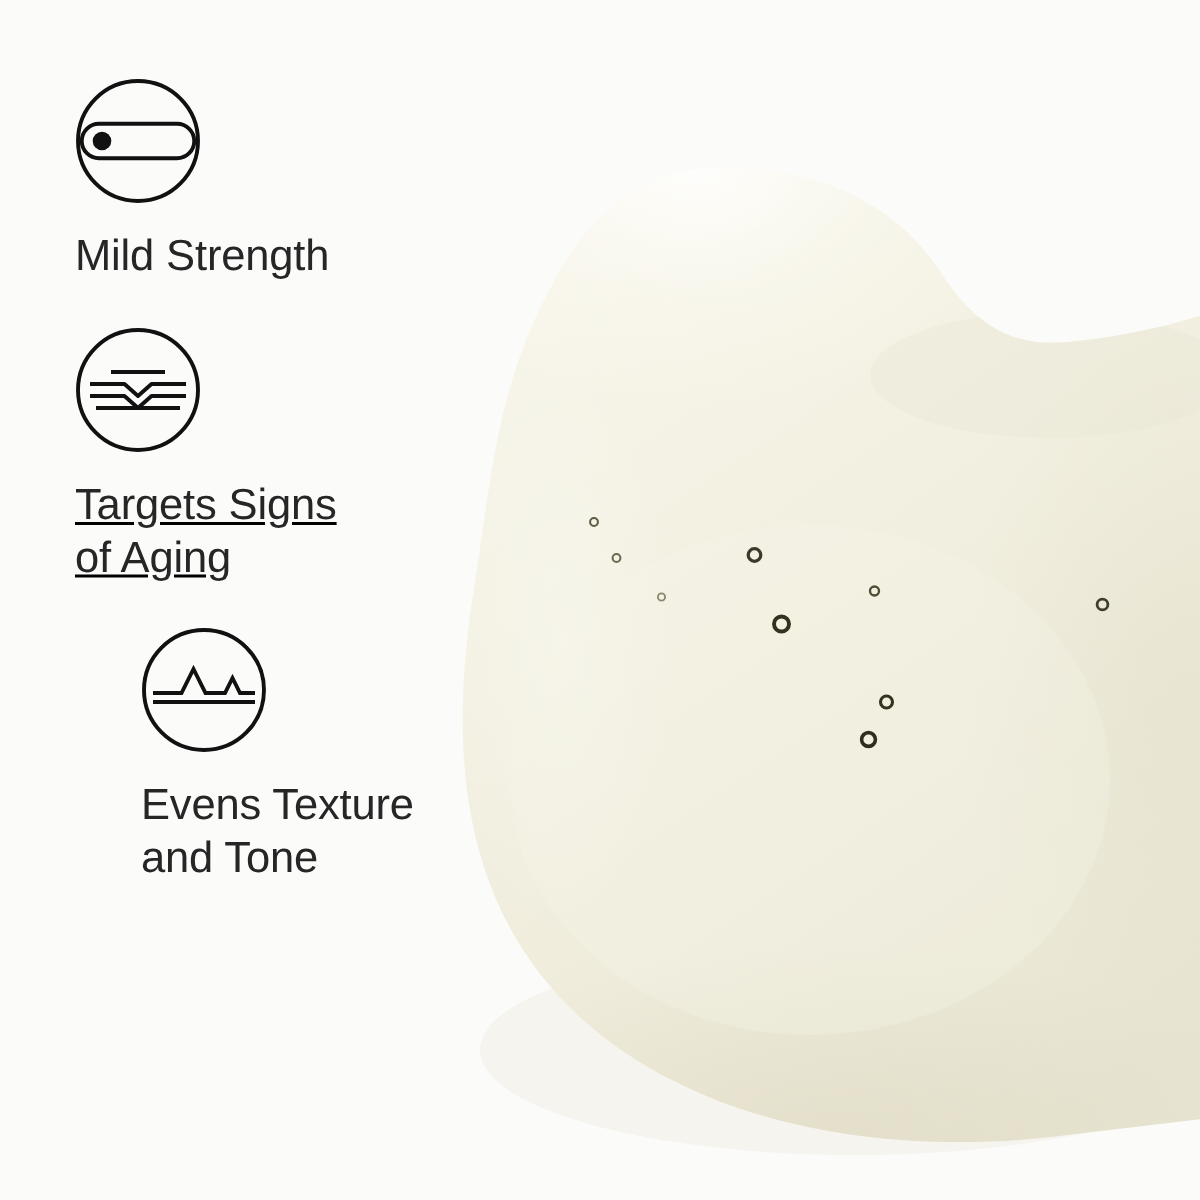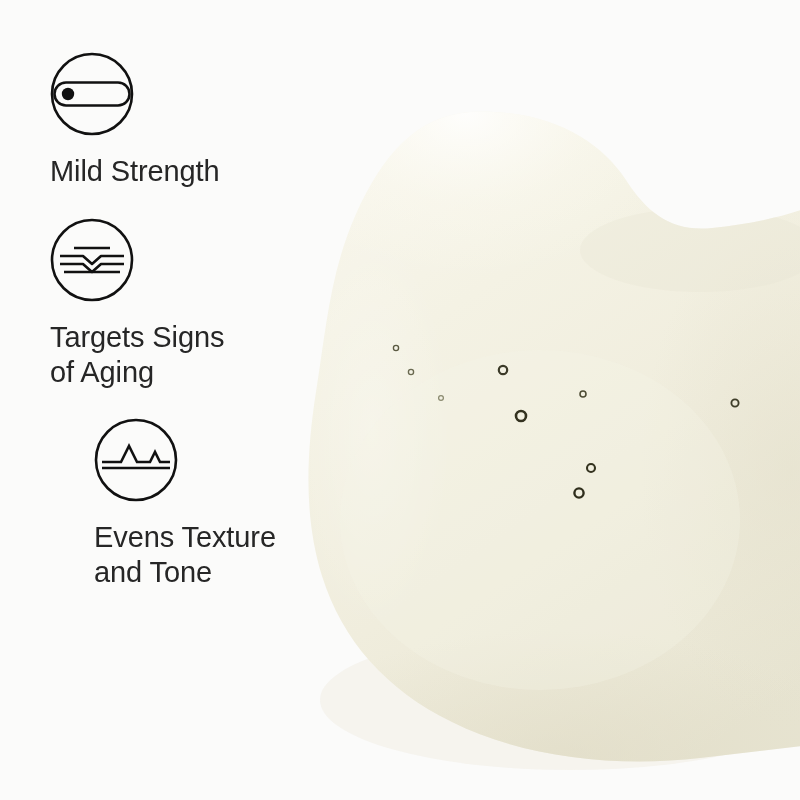--- a/index.html
+++ b/index.html
@@ -40,21 +40,21 @@
     width: 300px;
     height: 800px;
   }
 
   .feature-item {
     position: absolute;
     left: 50px;
     width: 250px;
   }
   .feature-item.f0 { top: 46px; }
-  .feature-item.f1 { top: 212px; }
+  .feature-item.f1 { top: 212px; text-decoration: underline; }
   .feature-item.f2 { top: 412px; margin-left: 44px; }
 
   .feature-icon {
     width: 84px;
     height: 84px;
     display: block;
   }
 
   .feature-label {
     margin-top: 18px;

